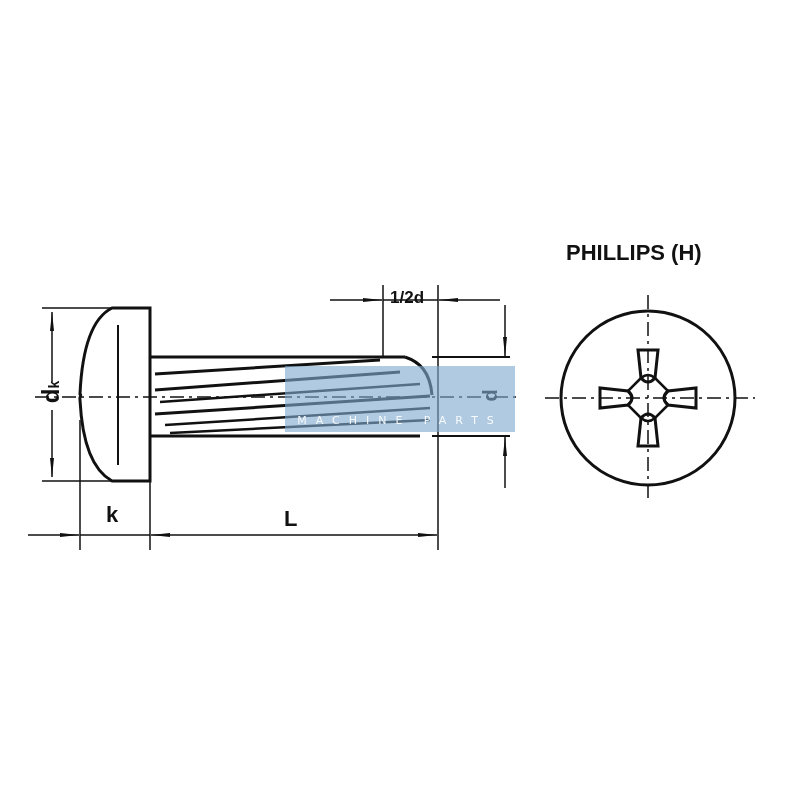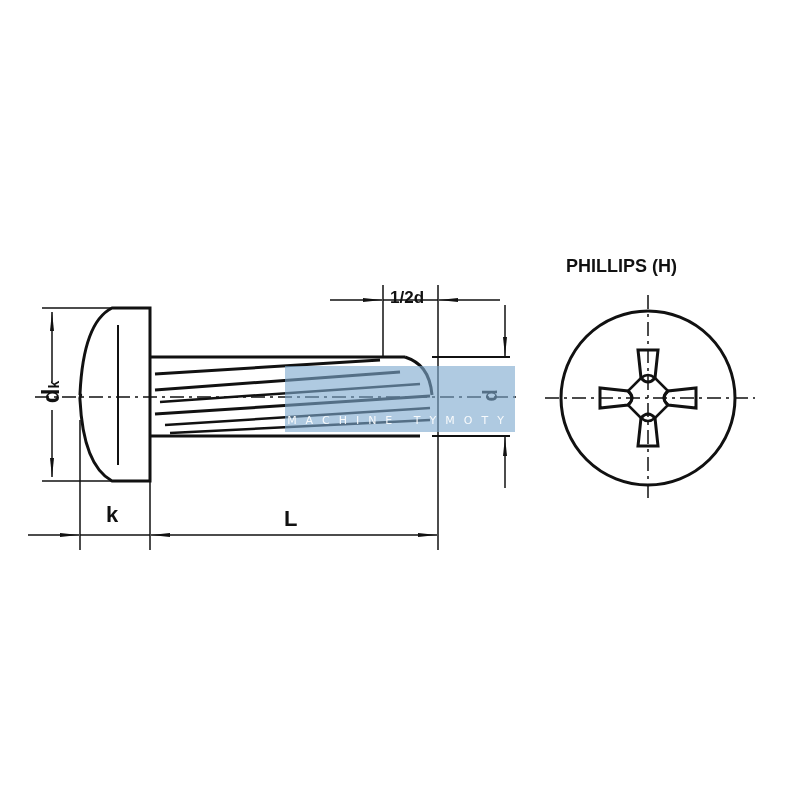--- a/index.html
+++ b/index.html
@@ -100,19 +100,19 @@
   </svg>
 
   
   <div class="label-text" style="left:40px; top:378px; transform: rotate(-90deg); font-size:24px;">
     <span>d</span><span style="font-size:14px;">k</span>
   </div>
   <div class="label-text" style="left:106px; top:502px; font-size:22px;">k</div>
   <div class="label-text" style="left:284px; top:506px; font-size:22px;">L</div>
   <div class="label-text" style="left:390px; top:268px; font-size:17px;margin-top:20px;">1/2d</div>
   <div class="label-text" style="left:484px; top:384px; font-size:20px; transform: rotate(-90deg);">d</div>
-  <div class="label-text" style="left:566px; top:256px; font-size:18px;text-align:right;">PHILLIPS (H)</div>
+  <div class="label-text" style="left:566px; top:240px; font-size:22px;text-align:right;">PHILLIPS (H)</div>
 
   
   <div class="watermark">
-    <div class="wm-sub">MACHINE TYMOTY</div>
+    <div class="wm-sub">MACHINE PARTS</div>
   </div>
 </div>
 
 </body></html>

